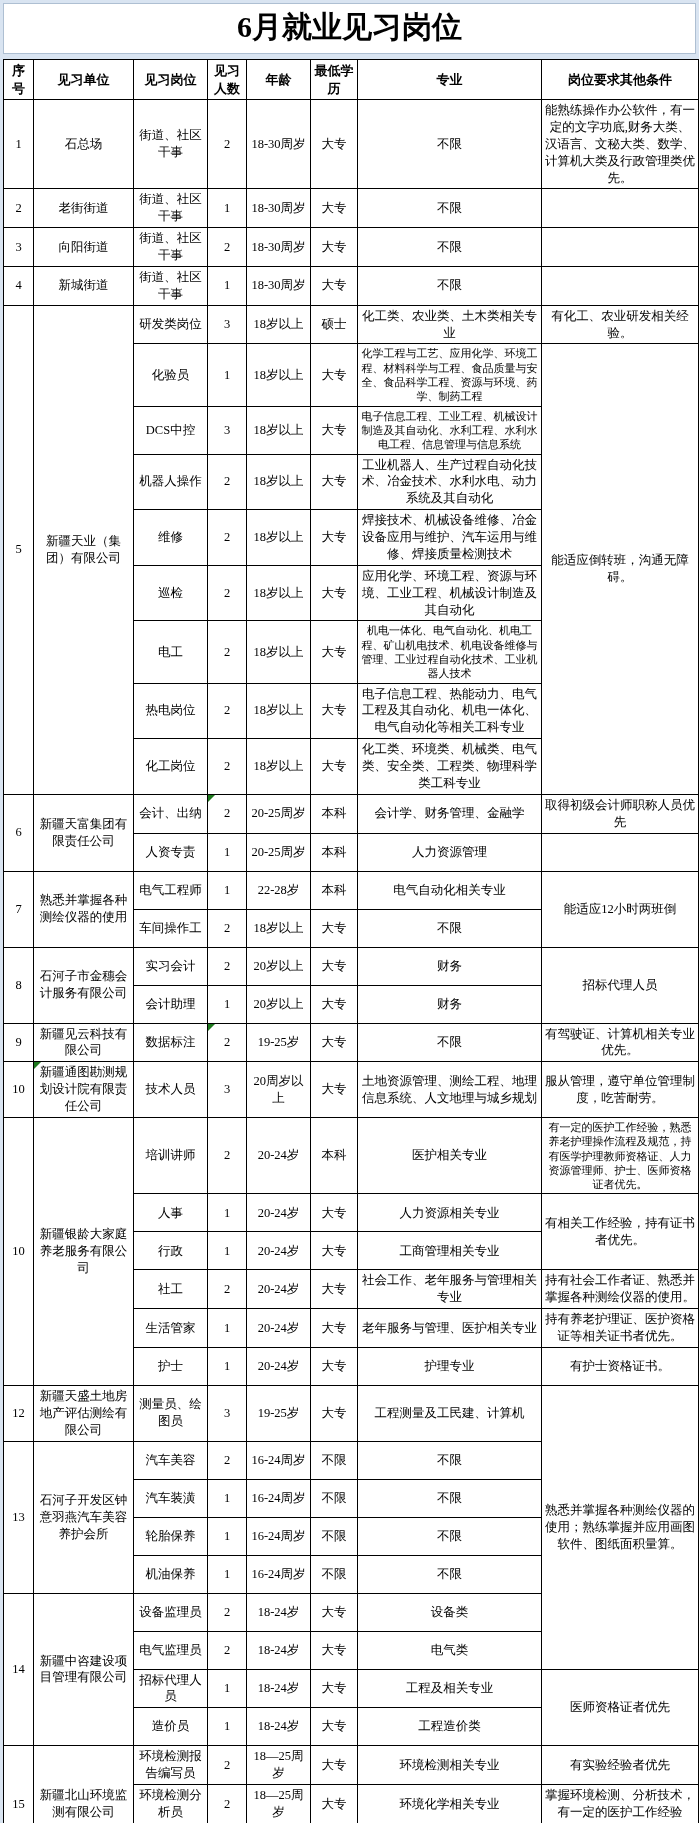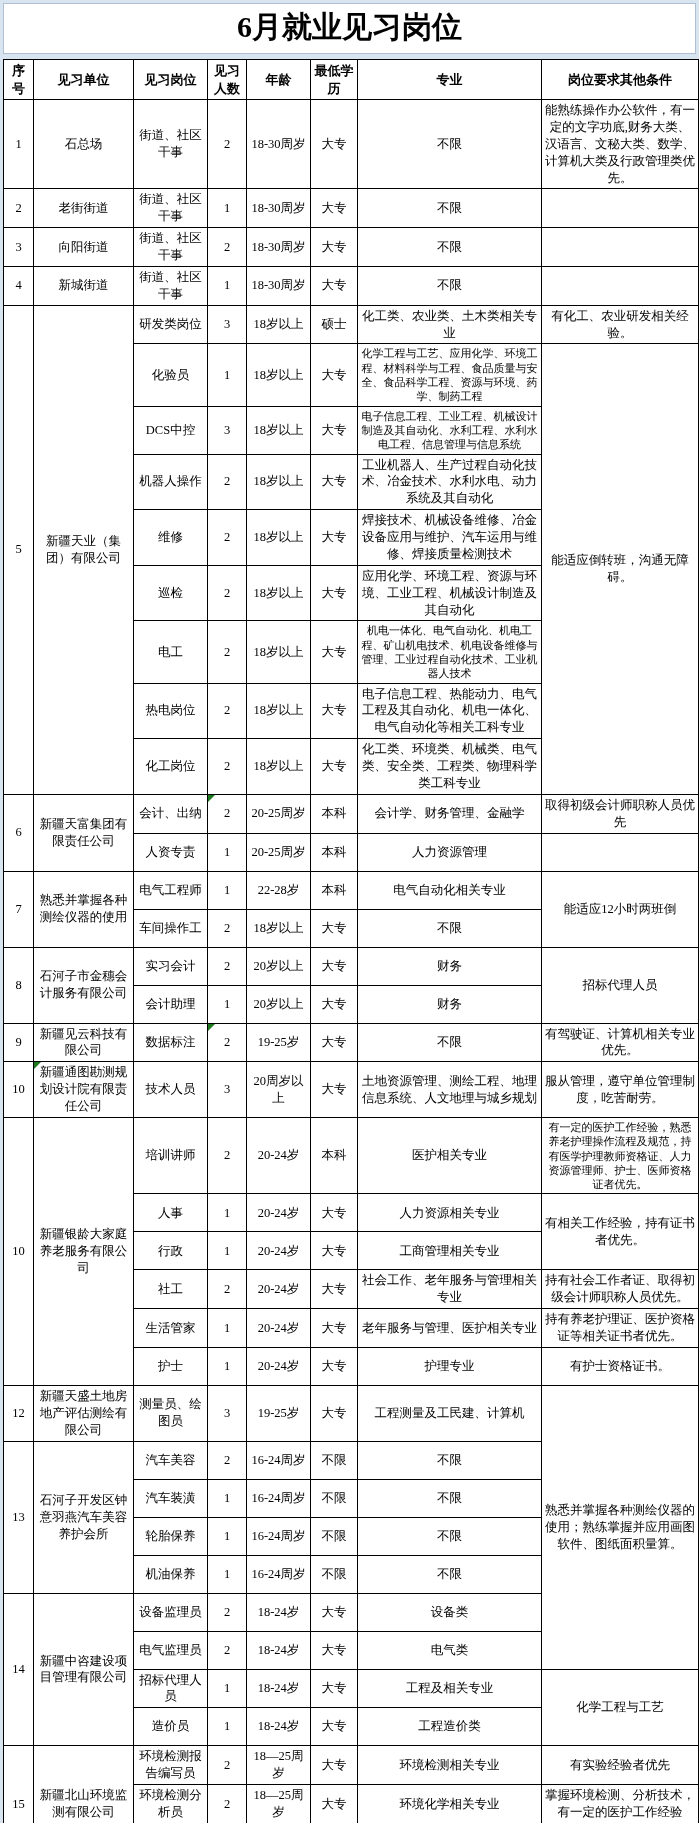--- a/index.html
+++ b/index.html
@@ -300,21 +300,21 @@
           <td class="c-age">20-24岁</td>
           <td class="c-edu">大专</td>
           <td class="c-major">工商管理相关专业</td>
         </tr>
         <tr>
           <td class="c-post">社工</td>
           <td class="c-count">2</td>
           <td class="c-age">20-24岁</td>
           <td class="c-edu">大专</td>
           <td class="c-major">社会工作、老年服务与管理相关专业</td>
-          <td class="c-req">持有社会工作者证、取得初级会计师职称人员优先。</td>
+          <td class="c-req">持有社会工作者证、熟悉并掌握各种测绘仪器的使用。</td>
         </tr>
         <tr>
           <td class="c-post">生活管家</td>
           <td class="c-count">1</td>
           <td class="c-age">20-24岁</td>
           <td class="c-edu">大专</td>
           <td class="c-major">老年服务与管理、医护相关专业</td>
           <td class="c-req">持有养老护理证、医护资格证等相关证书者优先。</td>
         </tr>
         <tr>
@@ -380,21 +380,21 @@
           <td class="c-age">18-24岁</td>
           <td class="c-edu">大专</td>
           <td class="c-major">电气类</td>
         </tr>
         <tr>
           <td class="c-post">招标代理人员</td>
           <td class="c-count">1</td>
           <td class="c-age">18-24岁</td>
           <td class="c-edu">大专</td>
           <td class="c-major">工程及相关专业</td>
-          <td class="c-req" rowspan="2">化学工程与工艺</td>
+          <td class="c-req" rowspan="2">医师资格证者优先</td>
         </tr>
         <tr>
           <td class="c-post">造价员</td>
           <td class="c-count">1</td>
           <td class="c-age">18-24岁</td>
           <td class="c-edu">大专</td>
           <td class="c-major">工程造价类</td>
         </tr>
         <tr>
           <td class="c-no" rowspan="3">15</td>

